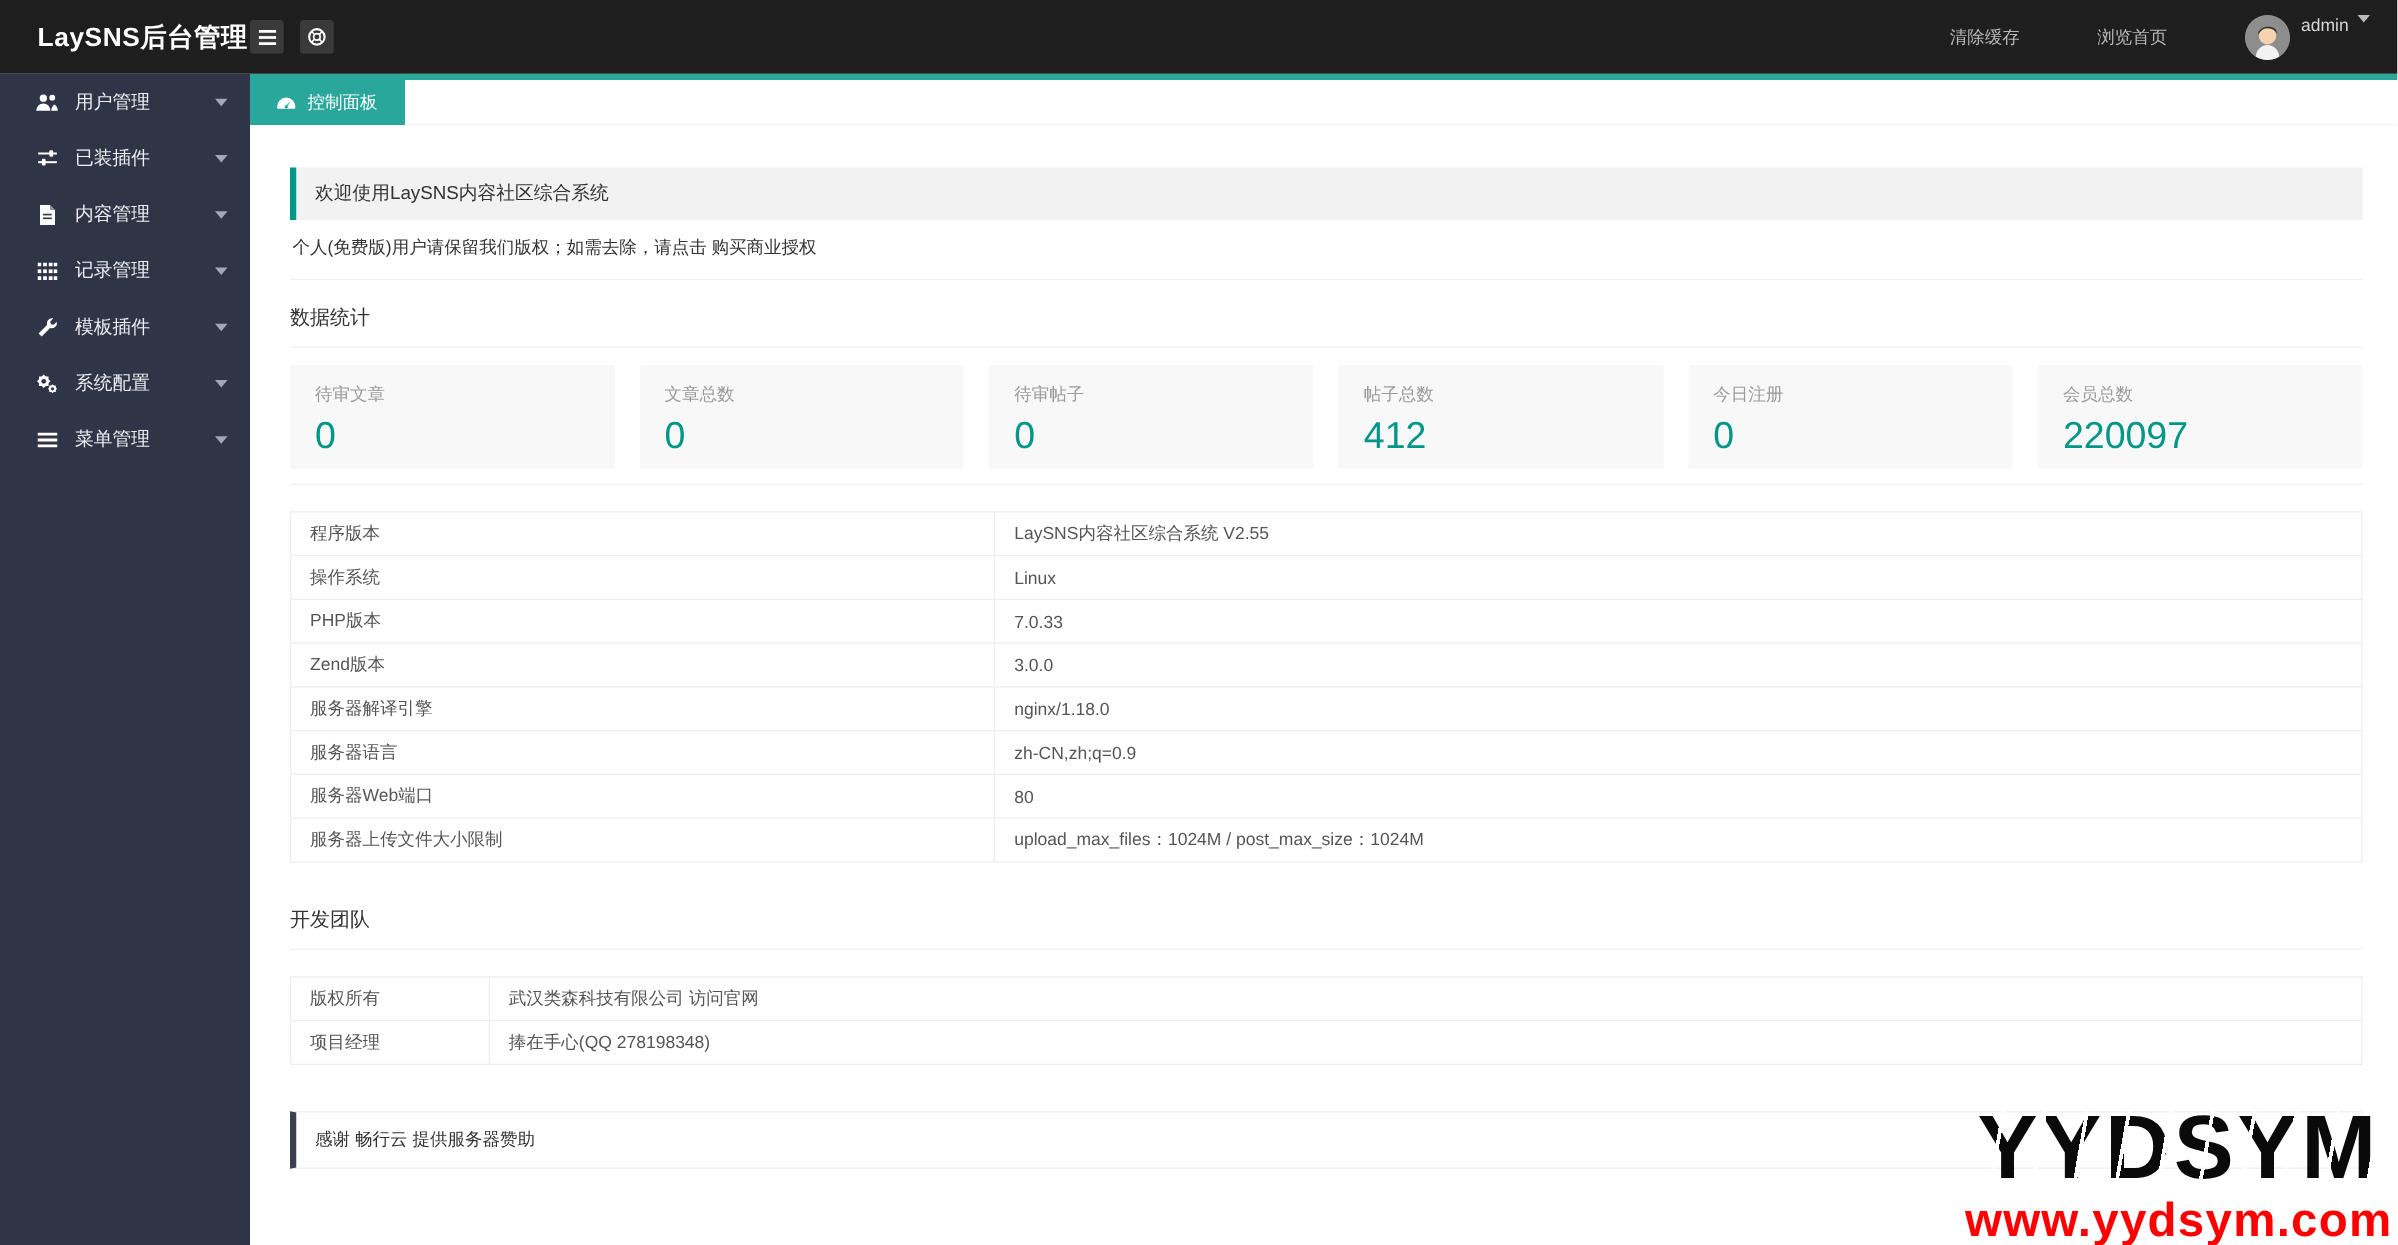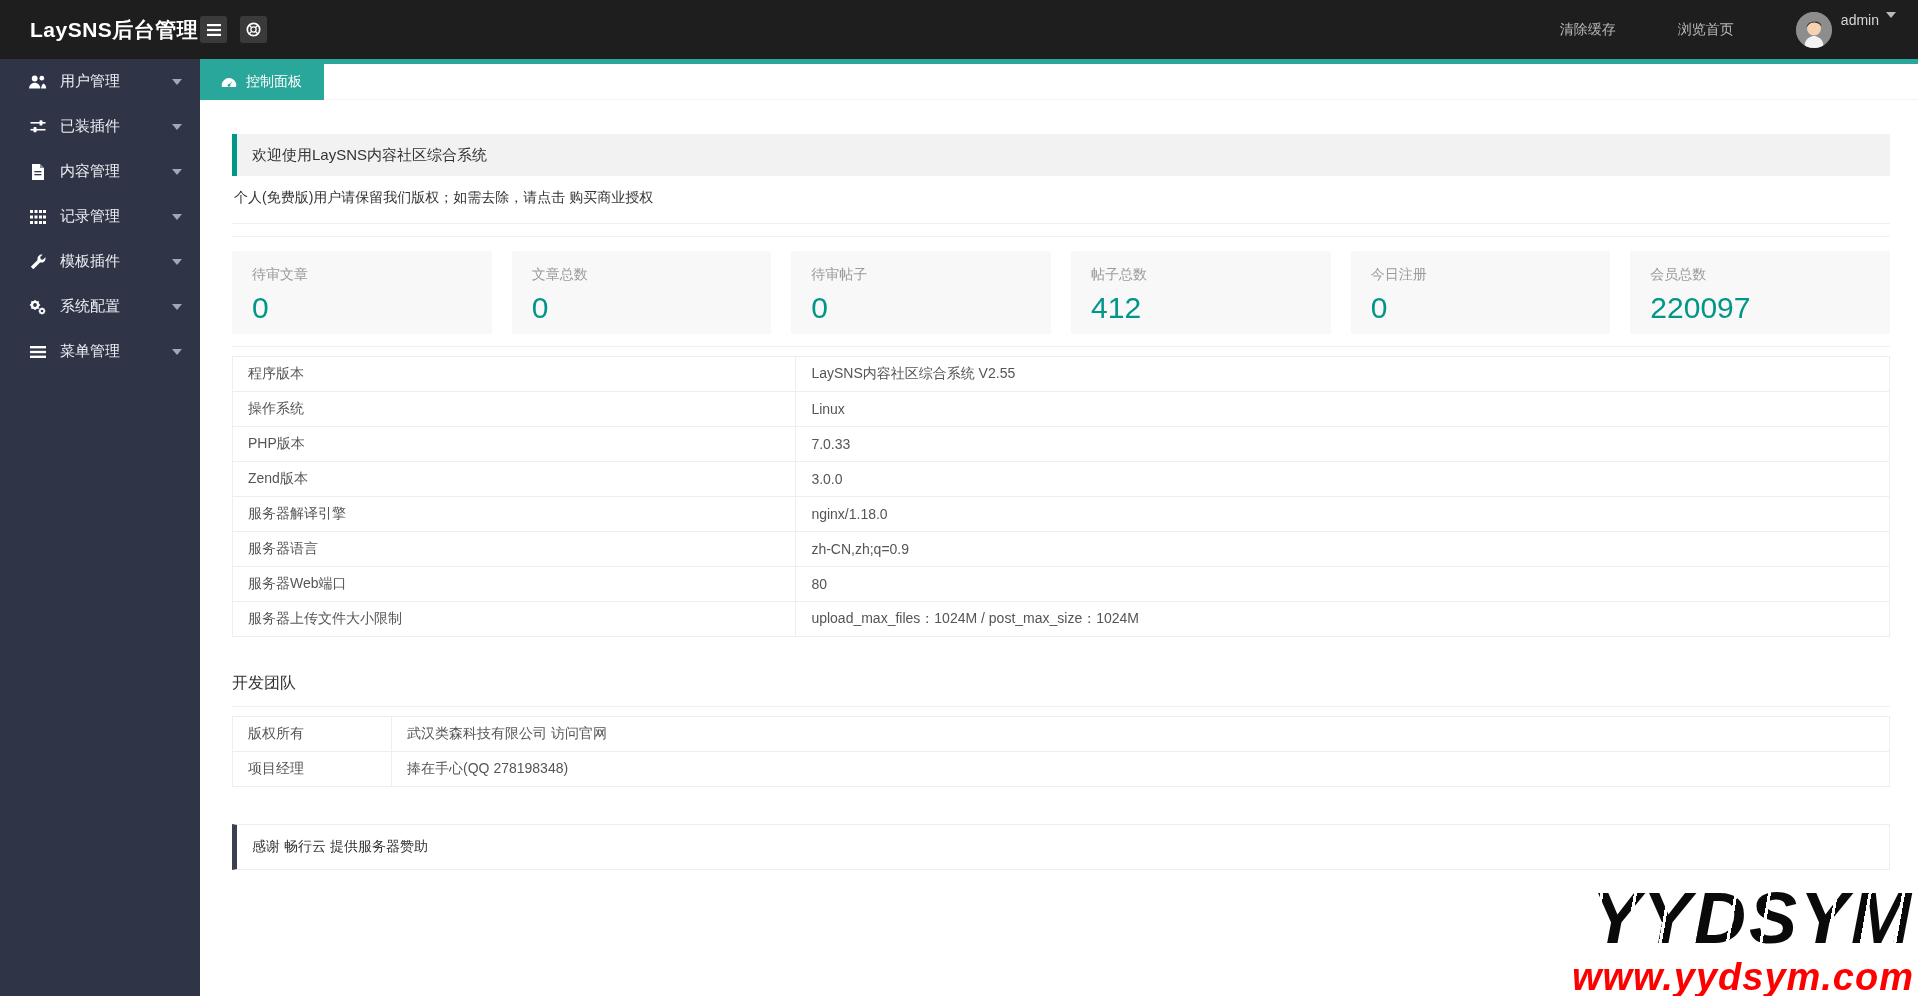--- a/index.html
+++ b/index.html
@@ -85,40 +85,40 @@
   hr.divider { border:none; border-top:1px solid #f0f0f0; margin:16px 0 0; }
   h3.section-title { margin:36px 0 0; font-size:16px; font-weight:400; color:#333; }
   h3.section-title.first { margin-top:20px; }
   .sub-divider { border:none; border-top:1px solid #f0f0f0; margin:12px 0 0; }
 
   .stats { display:flex; gap:20px; margin-top:14px; }
   .stat-card { flex:1; background:#f8f8f8; border-radius:2px; padding:15px 20px 12px; height:83px; }
   .stat-label { font-size:14px; color:#9b9b9b; }
   .stat-value { font-size:30px; color:#009688; margin-top:7px; font-weight:400; }
 
-  table.info { width:100%; border-collapse:collapse; margin-top:9px; table-layout:fixed; }
+  table.info { width:100%; border-collapse:collapse; margin-top:21px; table-layout:fixed; }
   table.info td {
     border:1px solid #eeeeee; padding:8px 15px; font-size:14px; color:#555;
     white-space:nowrap; overflow:hidden;
   }
   table.sysinfo td.k { width:34%; }
   table.team td.k { width:9.6%; }
   td .cell-link { cursor:pointer; margin-left:4px; }
 
   .quote-thanks {
     margin-top:37px; border:1px solid #eeeeee; border-left:5px solid #3a3f51;
     padding:13px 15px; font-size:14px; color:#333;
   }
   .quote-thanks span { margin-right:4px; }
   .thanks-link { cursor:pointer; }
 
   
   .watermark {
-    position:absolute; right:4px; bottom:0; z-index:40; text-align:right;
-    font-style:italic; font-weight:bold; line-height:1; pointer-events:none;
+    position:absolute; right:4px; bottom:0; z-index:40; text-align:center;
+    font-weight:bold; line-height:1; pointer-events:none;
   }
   .wm1 { font-size:72px; color:#0a0a0a; letter-spacing:3px; position:relative; }
   .wm1::after {
     content:""; position:absolute; inset:0;
     background:repeating-linear-gradient(100deg, transparent 0 30px, #ffffff 30px 33px);
   }
   .wm2 { font-size:38px; color:#ff0000; letter-spacing:1px; margin-top:4px; }
 </style>
 </head>
 <body>
@@ -277,20 +277,21 @@
 </div>
 
 <div class="content">
 
   <blockquote class="quote-welcome">欢迎使用LaySNS内容社区综合系统</blockquote>
 
   <p class="license"><span>个人(免费版)用户请保留我们版权；如需去除，请点击</span> <span class="license-link">购买商业授权</span></p>
 
   <hr class="divider">
 
+  <h3 class="section-title first">数据统计</h3>
   <hr class="sub-divider">
 
   <div class="stats">
     <div class="stat-card">
       <div class="stat-label">待审文章</div>
       <div class="stat-value">0</div>
     </div>
     <div class="stat-card">
       <div class="stat-label">文章总数</div>
       <div class="stat-value">0</div>

